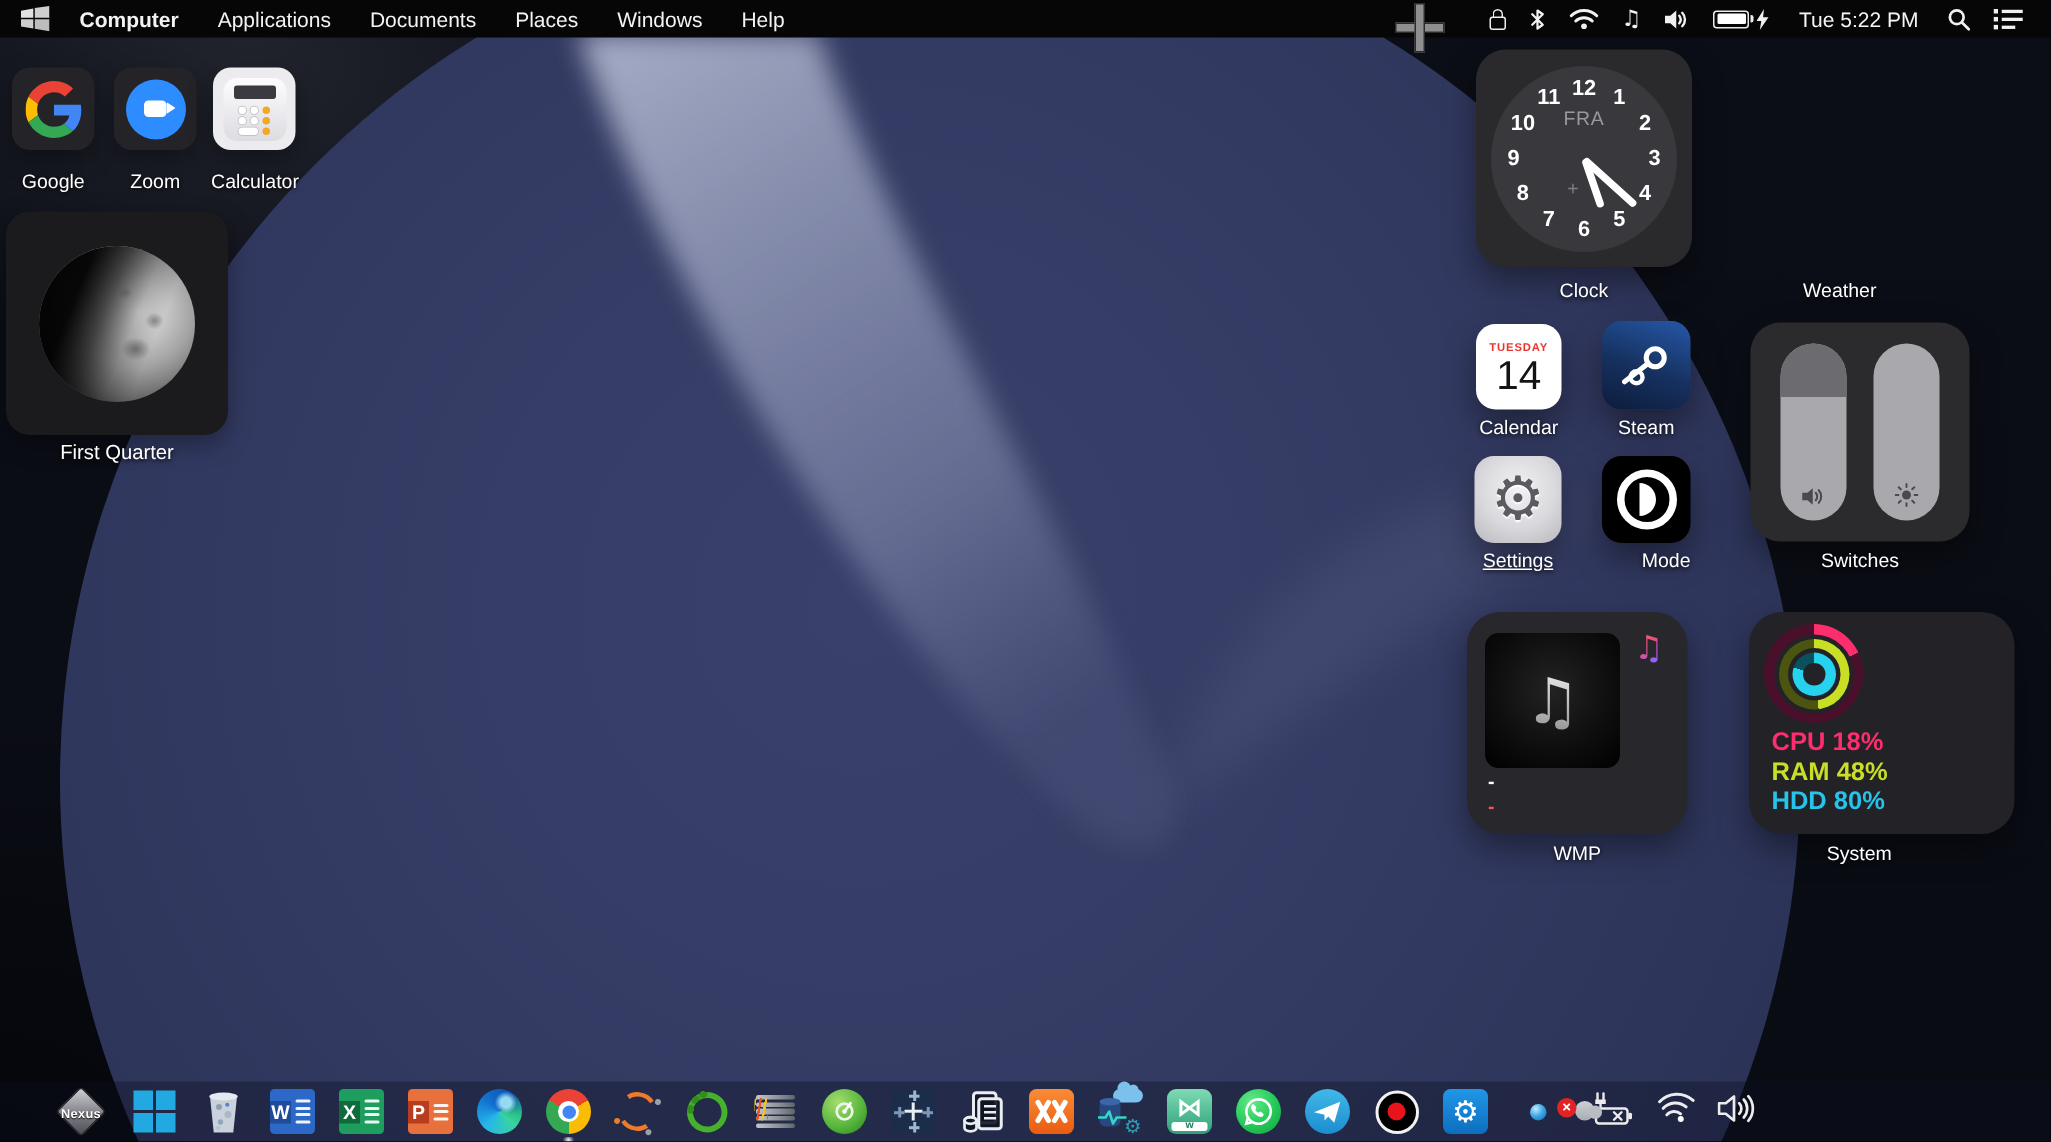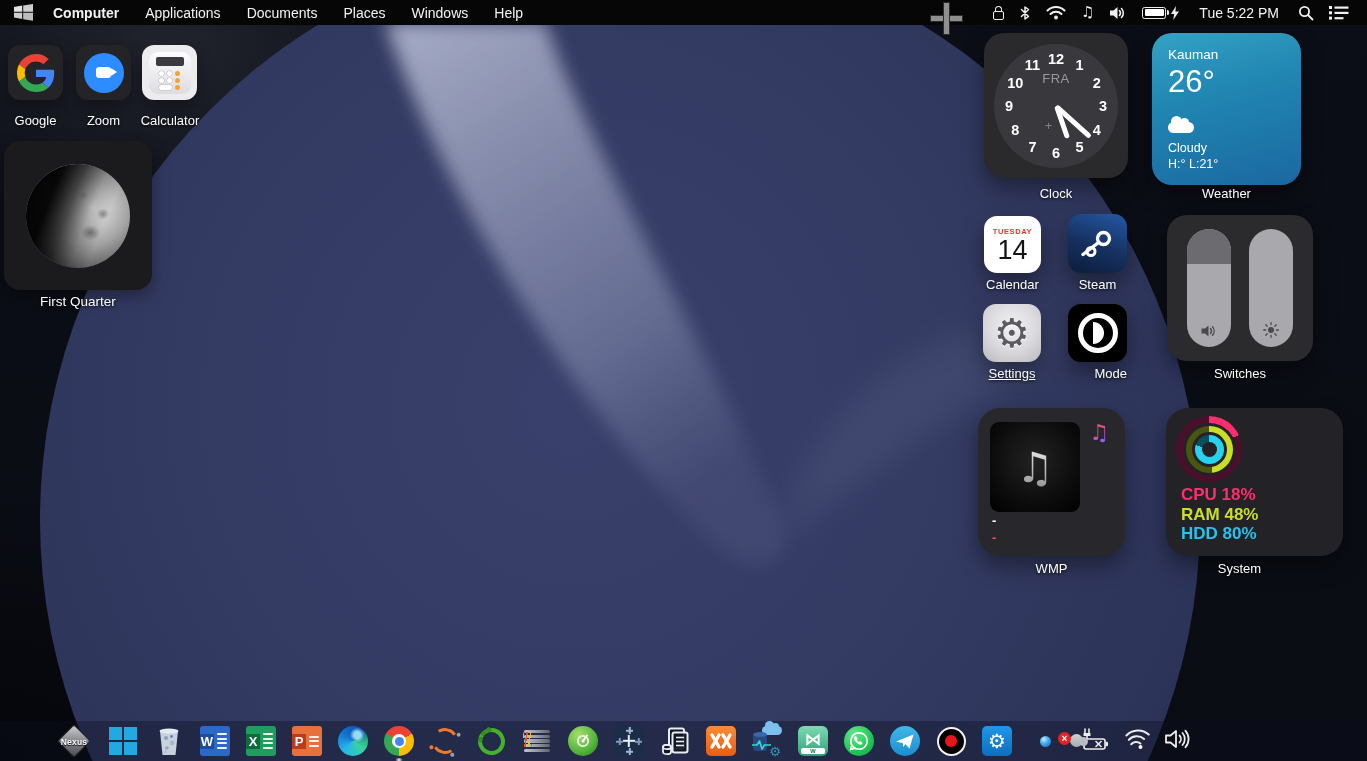--- a/index.html
+++ b/index.html
@@ -139,21 +139,21 @@
   .ring .hole1{width:53px;height:53px;border-radius:50%;background:#232327;display:flex;align-items:center;justify-content:center;}
   .ring.mid{width:47px;height:47px;background:conic-gradient(#c9df26 calc(var(--p,48)*1%),#4c5510 0);}
   .ring .hole2{width:35px;height:35px;border-radius:50%;background:#232327;display:flex;align-items:center;justify-content:center;}
   .ring.inner{width:29px;height:29px;background:conic-gradient(#27d2ee calc(var(--p,80)*1%),#0a505e 0);}
   .ring .hole3{width:15px;height:15px;border-radius:50%;background:#232327;}
   .sysreadout{position:absolute;left:15px;top:77px;font-size:17px;font-weight:700;line-height:19.5px;}
   .cpu{color:#ff2d6e;} .ram{color:#c9df26;} .hdd{color:#27c3ea;}
 
   
   .dock{position:absolute;left:0;bottom:0;width:1367px;height:40px;background:rgba(11,15,32,.38);
-    display:flex;align-items:center;gap:16px;padding-left:56px;box-sizing:border-box;z-index:20;}
+    display:flex;align-items:center;gap:16px;padding-left:36px;box-sizing:border-box;z-index:20;}
   .di{position:relative;width:30px;height:30px;flex:0 0 auto;display:flex;align-items:center;justify-content:center;}
   .nexus{width:36px;}
   .nexus .diamond{width:22px;height:22px;transform:rotate(45deg);border-radius:3px;
     background:linear-gradient(135deg,#cfcfd4,#808088 55%,#4c4c52);border:1px solid #2f2f34;}
   .nexus .ntext{position:absolute;left:0;right:0;top:11px;text-align:center;font-size:8.5px;font-weight:700;color:#fff;text-shadow:0 1px 1px #000;letter-spacing:.2px;}
   .winstart{display:grid;grid-template-columns:13px 13px;grid-template-rows:13px 13px;gap:2px;width:28px;height:28px;}
   .winstart div{background:#23a9e1;}
   .msq{border-radius:3px;display:flex;overflow:hidden;}
   .msq .lt{width:14px;display:flex;align-items:center;justify-content:center;font-size:13px;font-weight:700;color:#fff;}
   .msq .pg{flex:1;display:flex;flex-direction:column;justify-content:center;gap:2.5px;padding:0 3px;}
@@ -370,27 +370,20 @@
       <span class="num n10">10</span>
       <span class="num n11">11</span>
       <span class="city">FRA</span>
       <div class="hand h"></div>
       <div class="hand m"></div>
       <span class="centerplus">+</span>
     </div>
   </div>
   <div class="wlabel" style="left:984px;top:186px;width:144px;">Clock</div>
 
-  <div class="wtile weathertile">
-    <div class="w-city">Kauman</div>
-    <div class="w-temp">26°</div>
-    <div class="cloudic"></div>
-    <div class="w-cond">Cloudy</div>
-    <div class="w-hilo">H:° L:21°</div>
-  </div>
   <div class="wlabel" style="left:1152px;top:186px;width:149px;">Weather</div>
 
   <div class="wtile caltile">
     <div class="cal-wd">TUESDAY</div>
     <div class="cal-day">14</div>
   </div>
   <div class="wlabel" style="left:984px;top:277px;width:57px;">Calendar</div>
 
   <div class="wtile steamtile">
     <svg width="34" height="34" viewBox="0 0 34 34">

